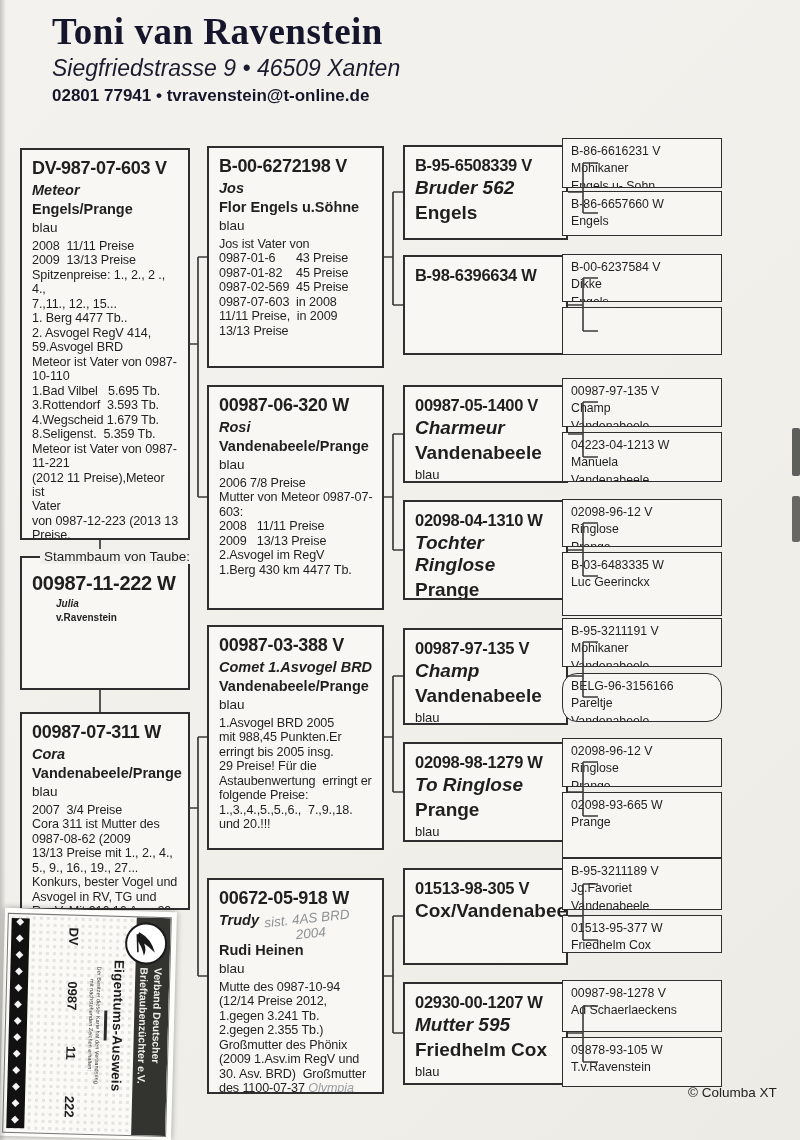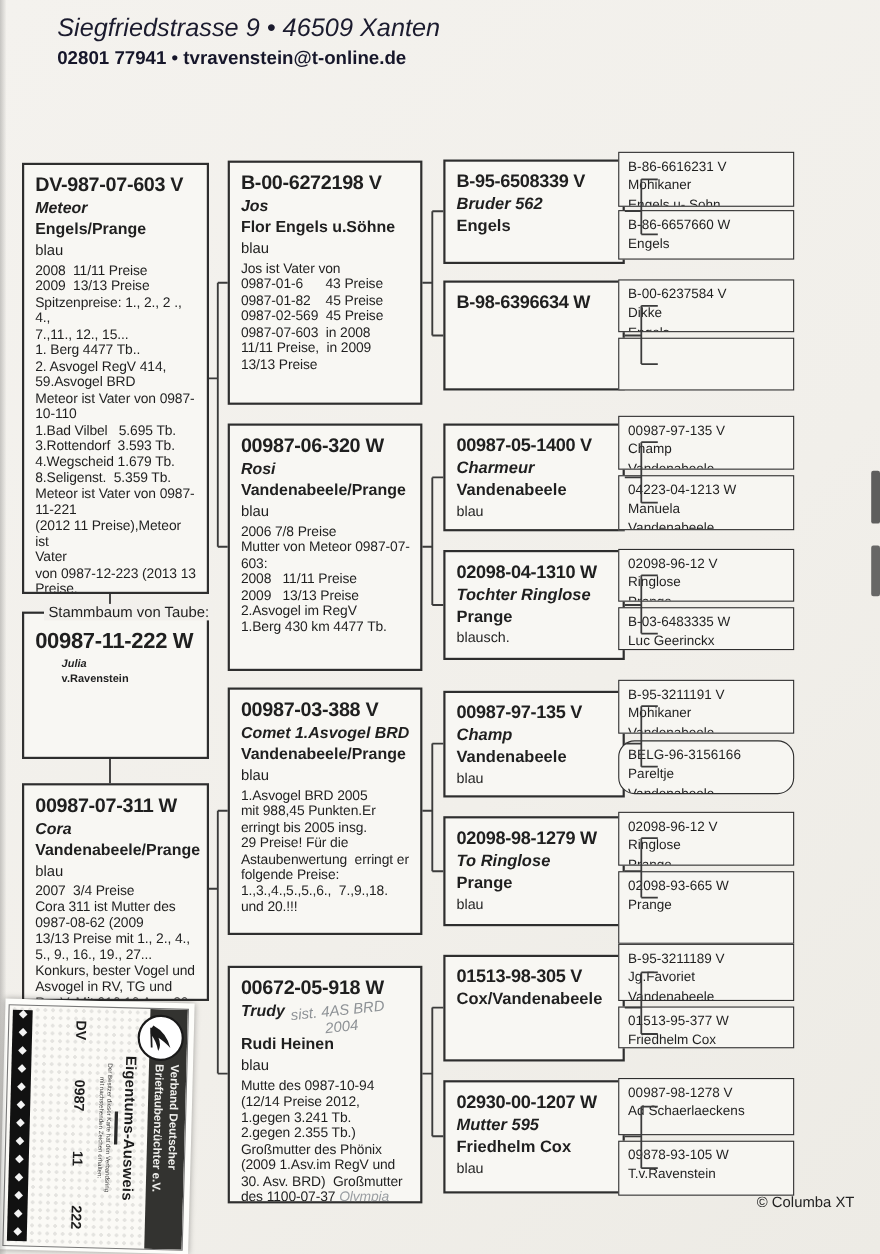--- a/index.html
+++ b/index.html
@@ -19,21 +19,21 @@
         padding:8px 9px 4px 10px;box-sizing:border-box;overflow:hidden;}
   .g1{left:20px;width:170px;}
   .g2{left:207px;width:177px;}
   .g3{left:403px;width:165px;padding-top:9px;}
   .g4{left:562px;width:160px;border-width:1.5px;padding:4px 8px;background:#f7f6f2;}
   .ring{font-weight:bold;font-size:18px;letter-spacing:-.3px;margin-bottom:3px;white-space:nowrap;}
   .g3 .ring{font-size:16.5px;margin-bottom:2px;}
   .name{font-weight:bold;font-style:italic;font-size:14.5px;margin-bottom:3px;}
   .breeder{font-weight:bold;font-size:14.5px;margin-bottom:3px;}
   .pcolor{font-size:13.5px;margin-bottom:4px;}
-  .g3 .name,.g3 .breeder{font-size:15px;}
+  .g3 .name,.g3 .breeder{font-size:19px;}
   .g3 .pcolor{font-size:13px;}
   .details{font-size:12.6px;line-height:1.15;white-space:pre-wrap;letter-spacing:-.1px;}
   .g4 .line{font-size:12.3px;line-height:1.42;white-space:nowrap;}
   .name:empty,.breeder:empty,.pcolor:empty,.line:empty{display:none;}
   
   .subject{padding-top:14px;}
   .legend{position:absolute;top:549px;left:40px;background:#f2f0ec;padding:0 4px;
           font-size:13.5px;z-index:3;}
   .subject .ring{font-size:20px;}
   .subject .name,.subject .breeder{font-size:10px;margin-left:24px;}
@@ -69,20 +69,21 @@
   .stamp-pattern{position:absolute;left:4px;right:4px;bottom:3px;height:18px;background:#111;
          color:#f4f4f4;font-size:10px;letter-spacing:3px;line-height:18px;
          text-align:center;overflow:hidden;white-space:nowrap;}
 </style>
 </head>
 <body>
 
 <div class="page">
 
   <div class="lh">
+    <h1>Toni van Ravenstein</h1>
     <div class="addr">Siegfriedstrasse 9 • 46509 Xanten</div>
     <div class="phone">02801 77941 • tvravenstein@t-online.de</div>
   </div>
 
   <svg class="conn" width="800" height="1140">
     <path fill="none" stroke="#3b3b3b" stroke-width="1.7" d="M190 344 H198 M198 257 V497 M198 257 H207 M198 497 H207 M190 808 H198 M198 737 V976 M198 737 H207 M198 976 H207 M100 540 V556 M100 690 V712"></path>
     <path fill="none" stroke="#3b3b3b" stroke-width="1.7" d="M384 257 H393 M393 192 V305 M393 192 H403 M393 305 H403 M384 497 H393 M393 434 V550 M393 434 H403 M393 550 H403 M384 737 H393 M393 676 V792 M393 676 H403 M393 792 H403 M384 976 H393 M393 916 V1033 M393 916 H403 M393 1033 H403"></path>
     <path fill="none" stroke="#3b3b3b" stroke-width="1.6" d="M568 192 H583 M583 163 V213 M583 163 H598 M583 213 H598 M568 305 H583 M583 278 V331 M583 278 H598 M583 331 H598 M568 434 H583 M583 402 V457 M583 402 H598 M583 457 H598 M568 550 H583 M583 523 V576 M583 523 H598 M583 576 H598 M568 676 H583 M583 642 V697 M583 642 H598 M583 697 H598 M568 792 H583 M583 762 V816 M583 762 H598 M583 816 H598 M568 916 H583 M583 884 V940 M583 884 H598 M583 940 H598 M568 1033 H583 M583 1006 V1062 M583 1006 H598 M583 1062 H598"></path>
   </svg>
 
@@ -275,21 +276,21 @@
   <div class="pbox g4" style="top:432px;height:50px;">
     <div class="line">04223-04-1213 W</div>
     <div class="line">Manuela</div>
     <div class="line">Vandenabeele</div>
   </div>
   <div class="pbox g4" style="top:499px;height:48px;">
     <div class="line">02098-96-12 V</div>
     <div class="line">Ringlose</div>
     <div class="line">Prange</div>
   </div>
-  <div class="pbox g4" style="top:552px;height:39px;">
+  <div class="pbox g4" style="top:552px;height:64px;">
     <div class="line">B-03-6483335 W</div>
 
     <div class="line">Luc Geerinckx</div>
   </div>
   <div class="pbox g4" style="top:618px;height:49px;">
     <div class="line">B-95-3211191 V</div>
     <div class="line">Mohikaner</div>
     <div class="line">Vandenabeele</div>
   </div>
   <div class="pbox g4" style="top:673px;height:49px;border-radius:15px;">

